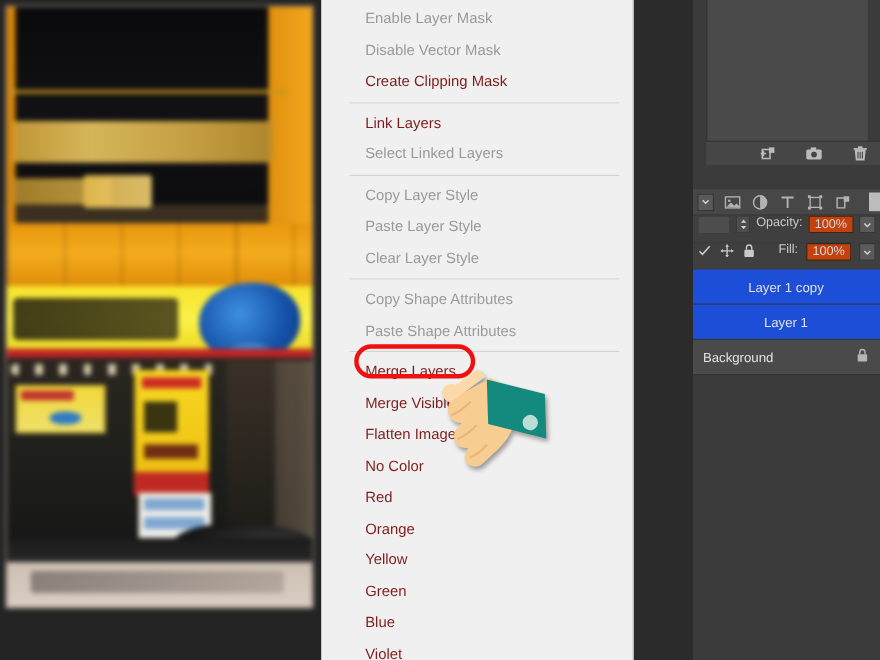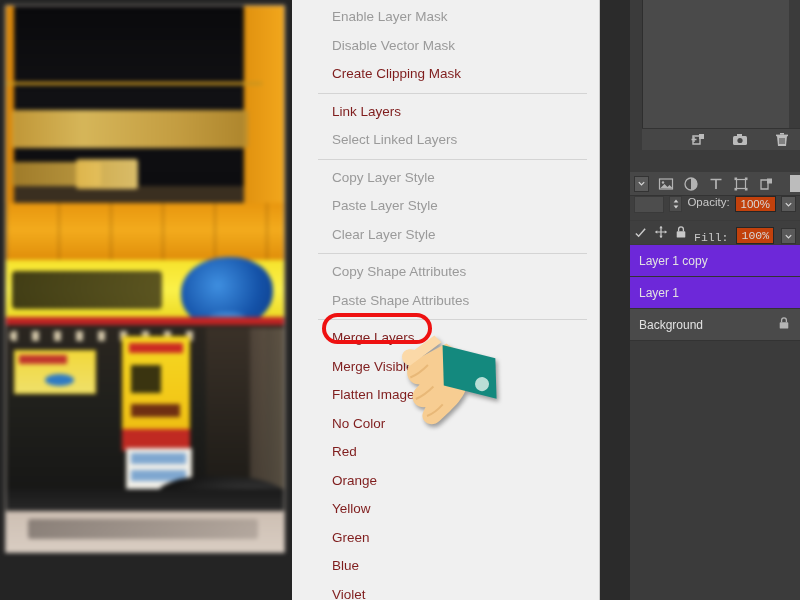--- a/index.html
+++ b/index.html
@@ -136,49 +136,49 @@
     padding-left:4px; border-bottom:1px solid #333;
   }
   #rp-filterbar .fic { width:16px; height:16px; opacity:.8; }
   #rp-blendrow {
     position:absolute; left:0; top:196px; right:0; height:24px;
     background:#3f3f3f; display:flex; align-items:flex-start;
     padding:0 4px; gap:5px;
   }
   #rp-fillrow {
     position:absolute; left:0; top:221px; right:0; height:23px;
-    background:#3f3f3f; display:flex; align-items:flex-end;
-    padding:0 4px; gap:7px;font-family:Liberation Mono, monospace;
+    background:#3f3f3f; display:flex; align-items:flex-start;
+    padding:0 4px; gap:7px;
   }
   .rp-label { color:#c9c9c9; font-size:11.5px; }
   .rp-numbox {
     background:#c2410c; color:#d8d8d8; font-size:11.5px;
     padding:1px 5px; border:1px solid #262626; min-width:38px; text-align:center;
   }
   .rp-arrow-btn {
     width:15px; height:16px; background:#5a5a5a; border:1px solid #333;
     display:flex; align-items:center; justify-content:center;
   }
   .rp-spin { width:13px; height:16px; display:flex; align-items:center;
              justify-content:center; background:#4d4d4d; border:1px solid #3a3a3a; }
   .rp-blend-sel { flex:1; height:17px; background:#4d4d4d; border:1px solid #3a3a3a; }
   #rp-layers { position:absolute; left:0; top:245px; right:0; bottom:0; background:#3b3b3b; }
   .layer-row {
     height:32px; display:flex; align-items:center;
     padding-left:9px; padding-right:10px;
     border-bottom:1px solid #333;
     color:#e2e2e2; font-size:12px;
   }
-  .layer-row.selected { background:#6d28d9; }
+  .layer-row.selected { background:#1d4ed8;text-align:center; }
   .layer-row.bg { background:#4a4a4a; }
   .layer-name { flex:1; }
 
   
   #context-menu {
-    position:absolute; left:292px; top:0; width:308px; height:600px;
+    position:absolute; left:292px; top:0; width:284px; height:600px;
     background:#f0f0f0;
     border-right:1px solid #c8c8c8;
     font-size:13.5px;
     padding-top:3px;
   }
   .mi {
     height:28.5px; line-height:28.5px;
     padding-left:40px; color:#7f1d1d; white-space:nowrap;
   }
   .mi.dim { color:#9a9a9a; }

